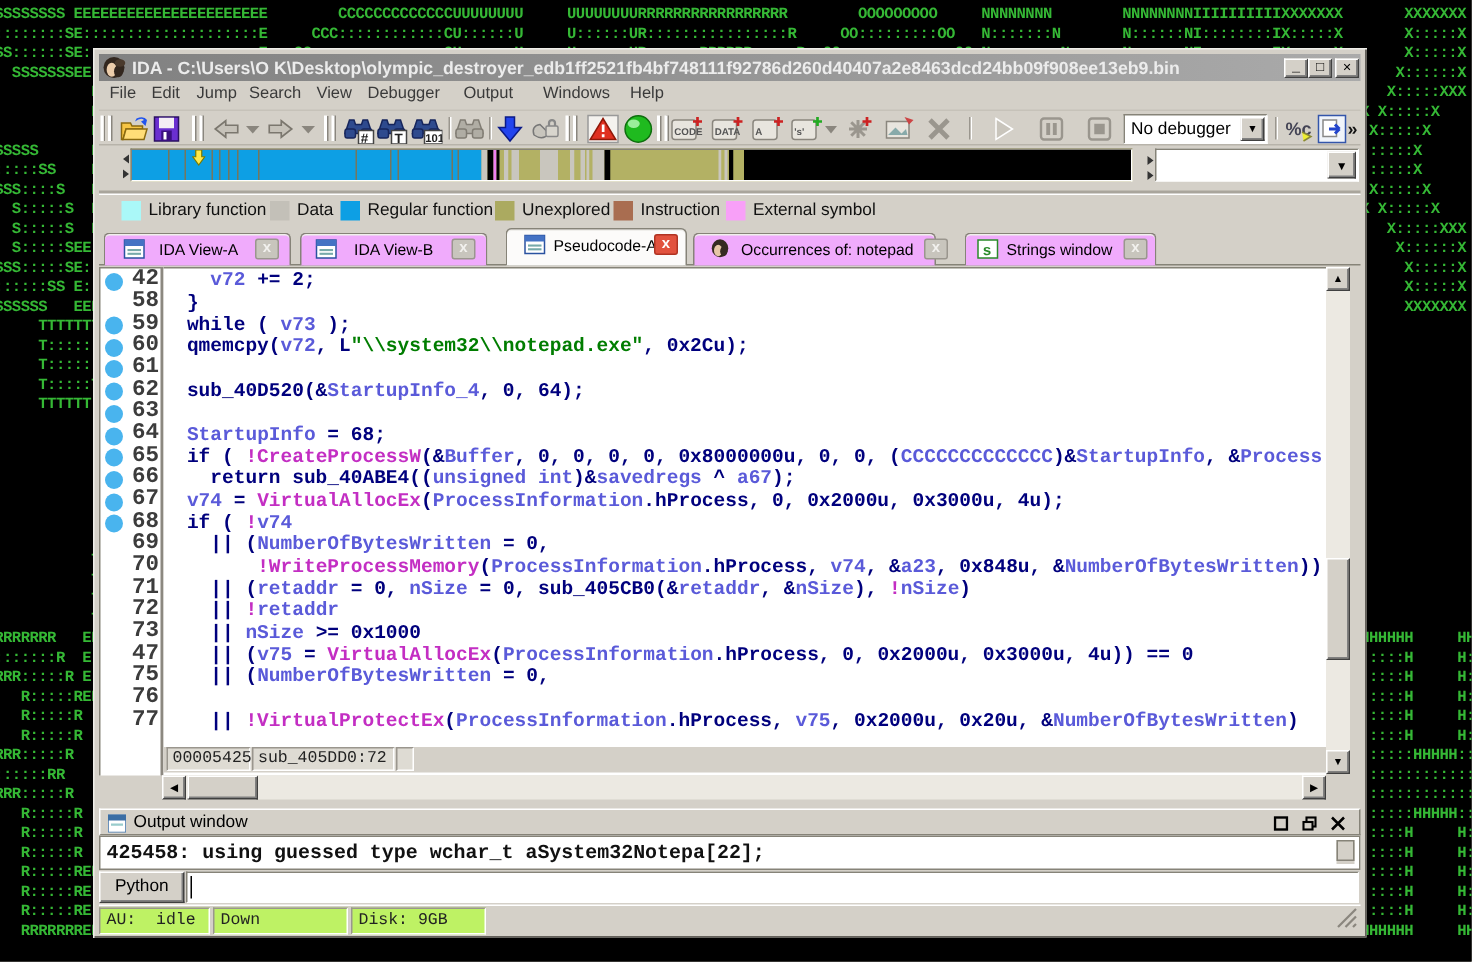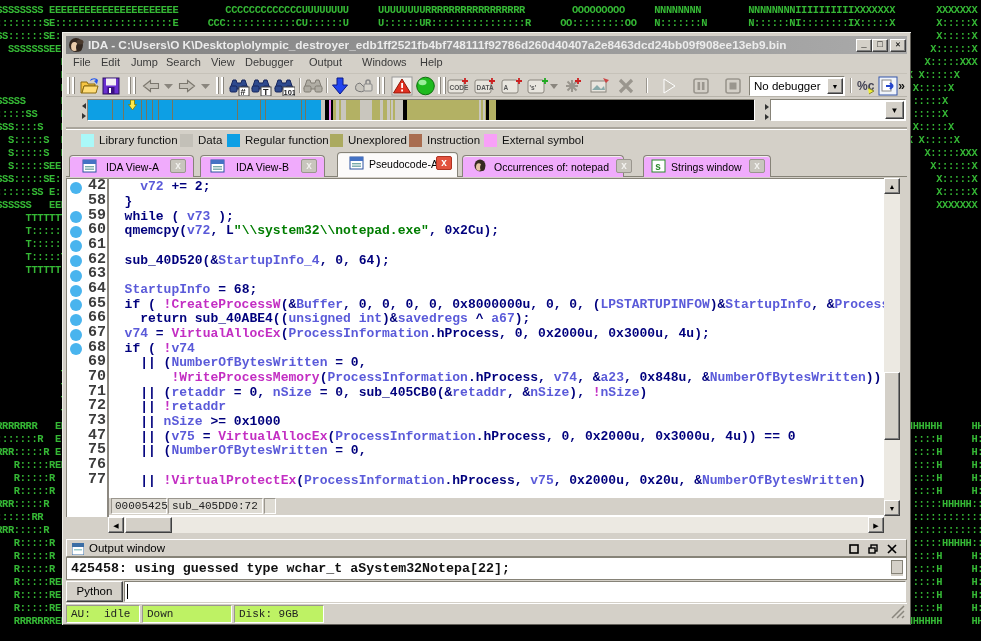--- a/index.html
+++ b/index.html
@@ -468,21 +468,21 @@
       </div>
     </div>
   <div id="gutline"></div>
   <div id="codearea">
       <div class="cl" style="top:1.2px">    <span class="v">v72</span> += 2;</div>
 <div class="cl" style="top:15.9px">  }</div>
 <div class="cl" style="top:30.6px">  while ( <span class="v">v73</span> );</div>
 <div class="cl" style="top:45.2px">  qmemcpy(<span class="v">v72</span>, L<span class="g">"\\system32\\notepad.exe"</span>, 0x2Cu);</div>
 <div class="cl" style="top:74.6px">  sub_40D520(&amp;<span class="v">StartupInfo_4</span>, 0, 64);</div>
 <div class="cl" style="top:104.0px">  <span class="v">StartupInfo</span> = 68;</div>
-<div class="cl" style="top:118.6px">  if ( <span class="m">!CreateProcessW</span>(&amp;<span class="v">Buffer</span>, 0, 0, 0, 0, 0x8000000u, 0, 0, (<span class="v">LPSTARTUPINFOW</span>)&amp;<span class="v">StartupInfo</span>, &amp;<span class="v">Process</span></div>
+<div class="cl" style="top:118.6px">  if ( <span class="m">!CreateProcessW</span>(&amp;<span class="v">Buffer</span>, 0, 0, 0, 0, 0x8000000u, 0, 0, (<span class="v">CCCCCCCCCCCCC</span>)&amp;<span class="v">StartupInfo</span>, &amp;<span class="v">Process</span></div>
 <div class="cl" style="top:133.3px">    return sub_40ABE4((<span class="v">unsigned int</span>)&amp;<span class="v">savedregs</span> ^ <span class="v">a67</span>);</div>
 <div class="cl" style="top:148.0px">  <span class="v">v74</span> = <span class="m">VirtualAllocEx</span>(<span class="v">ProcessInformation</span>.hProcess, 0, 0x2000u, 0x3000u, 4u);</div>
 <div class="cl" style="top:162.7px">  if ( <span class="m">!</span><span class="v">v74</span></div>
 <div class="cl" style="top:177.4px">    || (<span class="v">NumberOfBytesWritten</span> = 0,</div>
 <div class="cl" style="top:192.0px">        <span class="m">!WriteProcessMemory</span>(<span class="v">ProcessInformation</span>.hProcess, <span class="v">v74</span>, &amp;<span class="v">a23</span>, 0x848u, &amp;<span class="v">NumberOfBytesWritten</span>))</div>
 <div class="cl" style="top:206.7px">    || (<span class="v">retaddr</span> = 0, <span class="v">nSize</span> = 0, sub_405CB0(&amp;<span class="v">retaddr</span>, &amp;<span class="v">nSize</span>), <span class="m">!</span><span class="v">nSize</span>)</div>
 <div class="cl" style="top:221.4px">    || <span class="m">!</span><span class="v">retaddr</span></div>
 <div class="cl" style="top:236.1px">    || <span class="v">nSize</span> &gt;= 0x1000</div>
 <div class="cl" style="top:250.8px">    || (<span class="v">v75</span> = <span class="m">VirtualAllocEx</span>(<span class="v">ProcessInformation</span>.hProcess, 0, 0x2000u, 0x3000u, 4u)) == 0</div>
 <div class="cl" style="top:265.4px">    || (<span class="v">NumberOfBytesWritten</span> = 0,</div>

